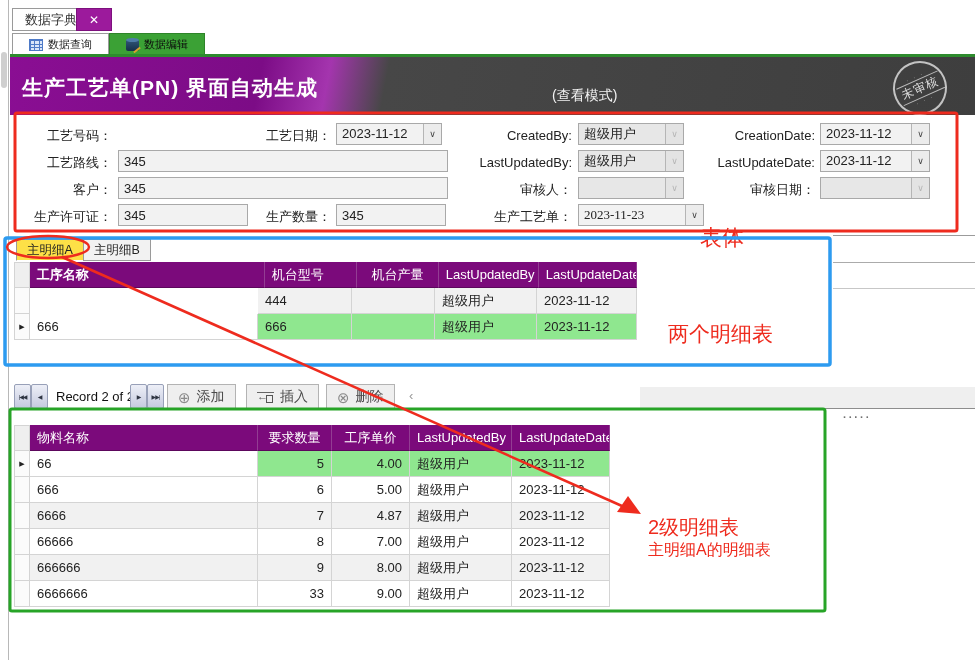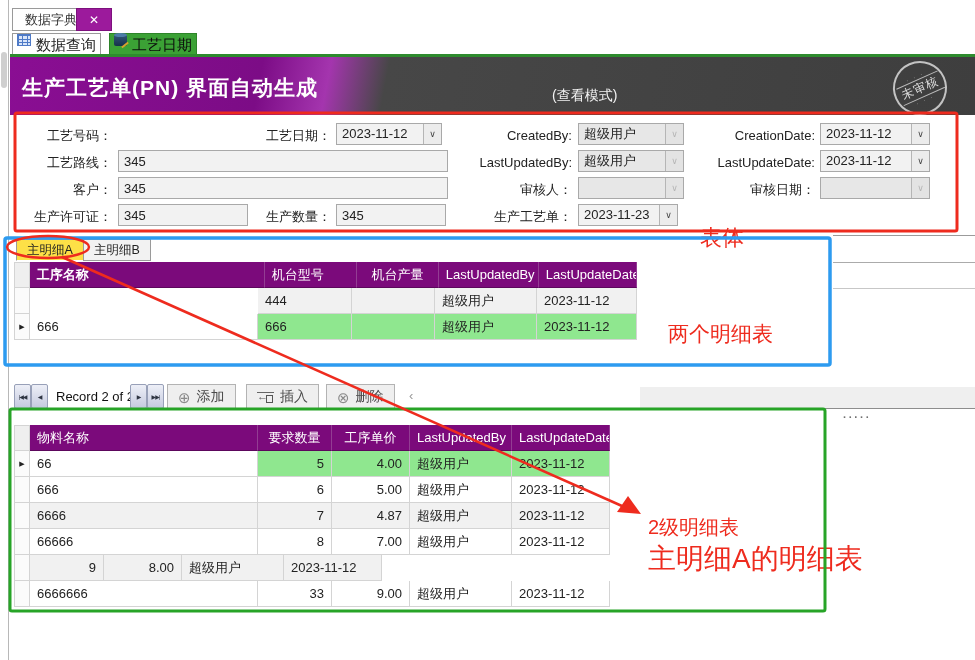--- a/index.html
+++ b/index.html
@@ -14,21 +14,21 @@
   
   .left-strip { left:0; top:0; width:9px; height:660px; background:#fff; border-right:1px solid #b8b8b8; }
   .left-thumb { left:1px; top:52px; width:6px; height:36px; background:#cfcfcf; border-radius:3px; }
 
   
   .doc-tab { top:8px; height:23px; line-height:21px; padding:0 12px; border:1px solid #9a9a9a; background:#fff; color:#333; font-size:13px; }
   .doc-tab.active { background:#9C1A9C; border-color:#7d107d; color:#fff; display:flex; align-items:center; gap:10px; }
   .doc-close { color:#fff; font-size:12px; line-height:1; cursor:default; }
 
   
-  .view-tab { top:33px; height:23px; line-height:21px; border:1px solid #9a9a9a; background:#fff; color:#222; display:flex; gap:5px; padding:0 4px; font-size:15px; }
+  .view-tab { top:33px; height:23px; line-height:21px; border:1px solid #9a9a9a; background:#fff; color:#222; display:flex; align-items:center; gap:5px; padding:0 16px; font-size:11px; }
   .view-tab.active { background:#3BA135; border-color:#2e8429; color:#0c0c0c; }
   .gridicon { width:14px; height:12px; border:1px solid #4e7ac7; background:
       repeating-linear-gradient(90deg,#4e7ac7 0 1px,transparent 1px 4.3px),
       repeating-linear-gradient(#4e7ac7 0 1px,transparent 1px 3.6px), #d9e5f9; }
   .dbicon { width:13px; height:12px; position:relative; background:linear-gradient(#33597c,#16304a); border-radius:3px 3px 2px 2px; }
   .dbicon::before { content:""; position:absolute; top:-1px; left:0; width:13px; height:4px; border-radius:50%; background:#4d7ca8; }
   .dbicon::after { content:""; position:absolute; right:-2px; bottom:0px; width:8px; height:2px; background:#d8a12d; transform:rotate(-38deg); }
   .green-underline { left:10px; top:54px; width:965px; height:3px; background:#2E8B2E; }
 
   
@@ -102,21 +102,21 @@
   <div class="abs doc-tab active" style="left:76px;">
     <span class="doc-close">✕</span>
   </div>
 
   <div class="abs view-tab" style="left:12px;">
     <span class="gridicon"></span>
     <span>数据查询</span>
   </div>
   <div class="abs view-tab active" style="left:109px;">
     <span class="dbicon"></span>
-    <span>工艺日期</span>
+    <span>数据编辑</span>
   </div>
   <div class="abs green-underline"></div>
 
   <div class="abs banner"></div>
   <div class="abs banner-title">生产工艺单(PN) 界面自动生成</div>
   <div class="abs banner-mode">(查看模式)</div>
   <div class="abs stamp">
     <span class="stamp-dots">· · ·</span>
     <span class="stamp-band">未审核</span>
     <span class="stamp-dots">· · ·</span>
@@ -163,21 +163,21 @@
   <div class="combo disabled" style="left:820px;top:177px;width:110px;">
     <span class="cval"></span>
     <span class="carr">∨</span>
   </div>
 
   <div class="abs lbl" style="left:8px;top:207px;width:104px;">生产许可证：</div>
   <input class="tbx" style="left: 118px; top: 204px; width: 130px;" readonly="" value="345">
   <div class="abs lbl" style="left:245px;top:207px;width:86px;">生产数量：</div>
   <input class="tbx" style="left: 336px; top: 204px; width: 110px;" readonly="" value="345">
   <div class="abs lbl" style="left:448px;top:207px;width:124px;">生产工艺单：</div>
-  <div class="combo" style="left:578px;top:204px;width:100px;">
+  <div class="combo" style="left:578px;top:204px;width:126px;font-family:Liberation Serif, serif;">
     <span class="cval">2023-11-23</span>
     <span class="carr">∨</span>
   </div>
 
   <div class="abs dtab active" style="left:16px;">
     <span>主明细A</span>
   </div>
   <div class="abs dtab idle" style="left:83px;">
     <span>主明细B</span>
   </div>
@@ -273,39 +273,40 @@
     <div class="grow">
       <div class="gind"></div>
       <div class="gcell" style="width:228px;">66666</div>
       <div class="gcell num" style="width:74px;">8</div>
       <div class="gcell num" style="width:78px;">7.00</div>
       <div class="gcell" style="width:102px;">超级用户</div>
       <div class="gcell" style="width:98px;">2023-11-12</div>
     </div>
     <div class="grow">
       <div class="gind"></div>
+      <div class="gcell alt" style="width:228px;">666666</div>
       <div class="gcell alt num" style="width:74px;">9</div>
       <div class="gcell alt num" style="width:78px;">8.00</div>
       <div class="gcell alt" style="width:102px;">超级用户</div>
       <div class="gcell alt" style="width:98px;">2023-11-12</div>
     </div>
     <div class="grow">
       <div class="gind"></div>
       <div class="gcell" style="width:228px;">6666666</div>
       <div class="gcell num" style="width:74px;">33</div>
       <div class="gcell num" style="width:78px;">9.00</div>
       <div class="gcell" style="width:102px;">超级用户</div>
       <div class="gcell" style="width:98px;">2023-11-12</div>
     </div>
   </div>
 
   <div class="red-note" style="left:700px;top:194px;font-size:22px;">表体</div>
   <div class="red-note" style="left:668px;top:291px;font-size:21px;">两个明细表</div>
   <div class="red-note" style="left:648px;top:485px;font-size:20px;">2级明细表</div>
-  <div class="red-note" style="left:648px;top:511px;font-size:28px;">主明细A的明细表</div>
+  <div class="red-note" style="left:648px;top:511px;font-size:16px;">主明细A的明细表</div>
 
   <svg id="overlay" width="975" height="660" viewBox="0 0 975 660">
     <rect x="15" y="113" width="942" height="118" fill="none" stroke="#EE2B1E" stroke-width="3" rx="2"></rect>
     <rect x="5" y="238" width="825" height="127" fill="none" stroke="#2D9BF0" stroke-width="3.5" rx="2"></rect>
     <rect x="10" y="409" width="815" height="202" fill="none" stroke="#27A427" stroke-width="3" rx="2"></rect>
     <ellipse cx="48" cy="247" rx="41" ry="11" fill="none" stroke="#EE2B1E" stroke-width="2.4"></ellipse>
     <line x1="62" y1="257" x2="622" y2="506" stroke="#EE2B1E" stroke-width="2.6"></line>
     <polygon points="641,514 617,512 628,496" fill="#EE2B1E"></polygon>
   </svg>
 

